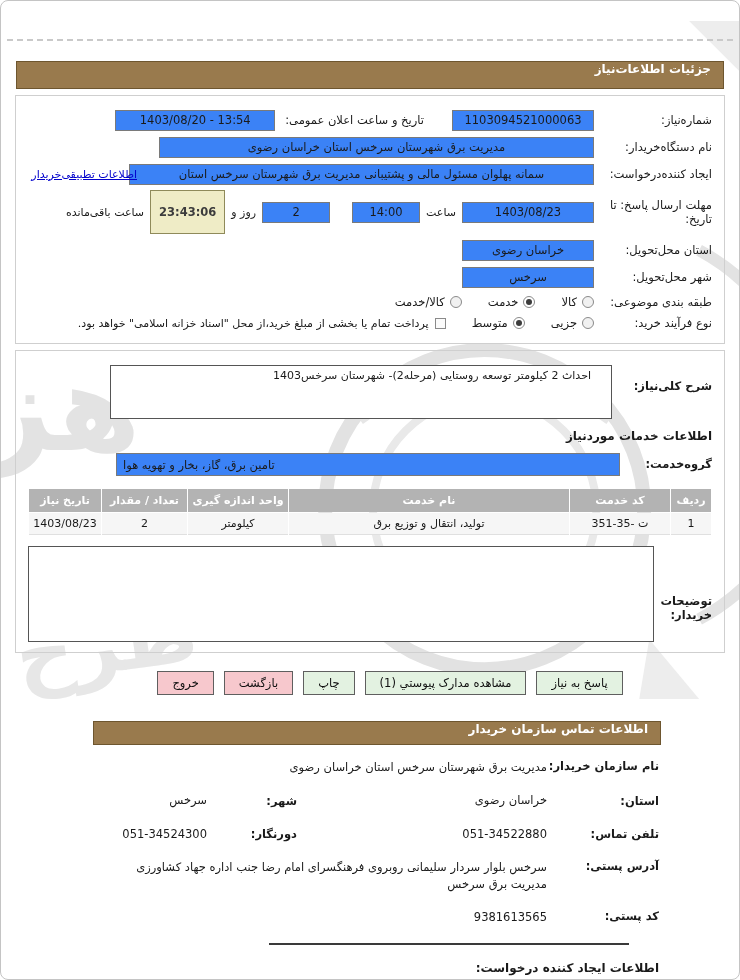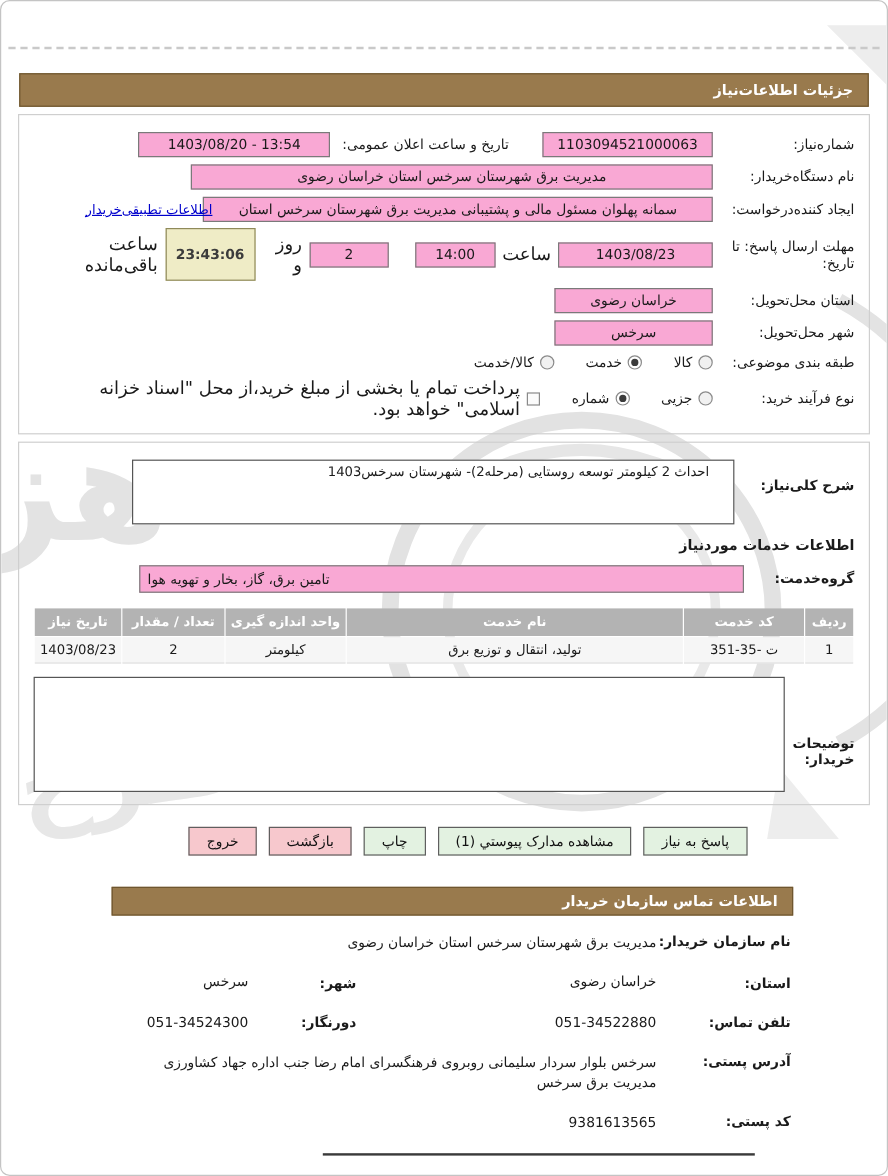--- a/index.html
+++ b/index.html
@@ -16,34 +16,34 @@
     background:#fff; overflow:hidden;
   }
   .wm { position:absolute; inset:0; z-index:0; pointer-events:none; }
   .content { position:relative; z-index:1; }
 
   .top-strip { height:40px; margin:0 6px; border-bottom:2px dashed #c9c9c9; }
 
   .bar {
     height:28px; background:#997a4d; border:1px solid #6e562f;
     color:#fff; font-weight:bold; font-size:12px;
-    display:flex; align-items:center; padding:0 12px;
+    display:flex; align-items:flex-start; padding:0 12px;
   }
   .bar1 { margin:20px 15px 6px 15px; }
   .bar2 { height:24px; margin:16px 78px 14px 92px; }
 
   .panel {
     margin:0 14px 6px 14px; border:1px solid #cfcfcf; background:transparent;
     padding:8px 12px;
   }
   .frow { display:flex; align-items:center; margin:5px 0; min-height:22px; }
   .flabel { width:118px; flex:0 0 118px; text-align:right; font-size:11.5px; line-height:1.25; }
   .flabel.b { font-weight:bold; }
   .ibox {
-    border:1px solid #7a7a7a; background:#f9a8d4; height:21px;
+    border:1px solid #7a7a7a; background:#3b82f6; height:21px;
     display:flex; align-items:center; justify-content:center;
     padding:0 6px; font-size:11.5px; overflow:hidden; white-space:nowrap;
   }
   .ibox.rt { justify-content:flex-end; }
   .ltr { direction:ltr; unicode-bidi:isolate; }
   .link { color:#0000cc; text-decoration:underline; font-size:11px; cursor:pointer; white-space:nowrap; }
 
   .countdown {
     background:#efecc6; border:1px solid #8f8a5a; color:#3c3c3c;
     font-weight:bold; padding:14px 8px; font-size:11.5px;
@@ -105,21 +105,21 @@
   .clabel { font-weight:bold; font-size:11.5px; }
   .cval { font-size:11.5px; padding-left:10px; line-height:1.5; }
 
   .dark-hr { border:none; border-top:2px solid #3a3a3a; width:360px; margin:6px 110px 16px auto; }
 
   .kblock { margin:0 80px; }
   .kblock .hd { font-weight:bold; margin-bottom:16px; }
   .krow { display:grid; grid-template-columns:105px 215px; margin-bottom:15px; align-items:center; }
   .kval { text-align:left; font-size:11.5px; }
 
-  .small { font-size:15px; }
+  .small { font-size:11px; }
 </style>
 </head>
 <body>
 
 <div class="card">
 
   <svg class="wm" viewBox="0 0 740 980" xmlns="http://www.w3.org/2000/svg">
     <circle cx="485" cy="510" r="160" fill="none" stroke="#e2e2e2" stroke-width="14"></circle>
     <circle cx="485" cy="510" r="112" fill="none" stroke="#e9e9e9" stroke-width="8"></circle>
     <path d="M 360 420 Q 485 330 610 420" fill="none" stroke="#e6e6e6" stroke-width="10"></path>
@@ -147,21 +147,21 @@
         <div class="ibox ltr" style="width:160px;">1403/08/20 - 13:54</div>
       </div>
 
       <div class="frow">
         <span class="flabel">نام دستگاه‌خریدار:</span>
         <div class="ibox" style="width:435px;">مدیریت برق شهرستان سرخس استان خراسان رضوی</div>
       </div>
 
       <div class="frow">
         <span class="flabel">ایجاد کننده‌درخواست:</span>
-        <div class="ibox" style="width:425px;">سمانه پهلوان مسئول مالی و پشتیبانی مدیریت برق شهرستان سرخس استان</div>
+        <div class="ibox" style="width:465px;">سمانه پهلوان مسئول مالی و پشتیبانی مدیریت برق شهرستان سرخس استان</div>
         <span class="link" style="margin-right:-8px;">اطلاعات تطبیقی‌خریدار</span>
       </div>
 
       <div class="frow">
         <span class="flabel">مهلت ارسال پاسخ: تا تاریخ:</span>
         <div class="ibox ltr" style="width:132px;">1403/08/23</div>
         <span class="small" style="margin:0 6px;">ساعت</span>
         <div class="ibox ltr" style="width:68px;">14:00</div>
         <div class="ibox ltr" style="width:68px;margin-right:22px;">2</div>
         <span class="small" style="margin:0 6px;">روز و</span>
@@ -196,21 +196,21 @@
       </div>
 
       <div class="frow" style="min-height:18px;margin:3px 0;">
         <span class="flabel">نوع فرآیند خرید:</span>
         <span class="opt">
           <span class="radio"></span>
           <span>جزیی</span>
         </span>
         <span class="opt">
           <span class="radio on"></span>
-          <span>شماره</span>
+          <span>متوسط</span>
         </span>
         <span class="opt" style="margin-left:15px;">
           <span class="checkbox"></span>
           <span class="small">پرداخت تمام یا بخشی از مبلغ خرید،از محل "اسناد خزانه اسلامی" خواهد بود.</span>
         </span>
       </div>
 
     </div>
 
     <div class="panel">

